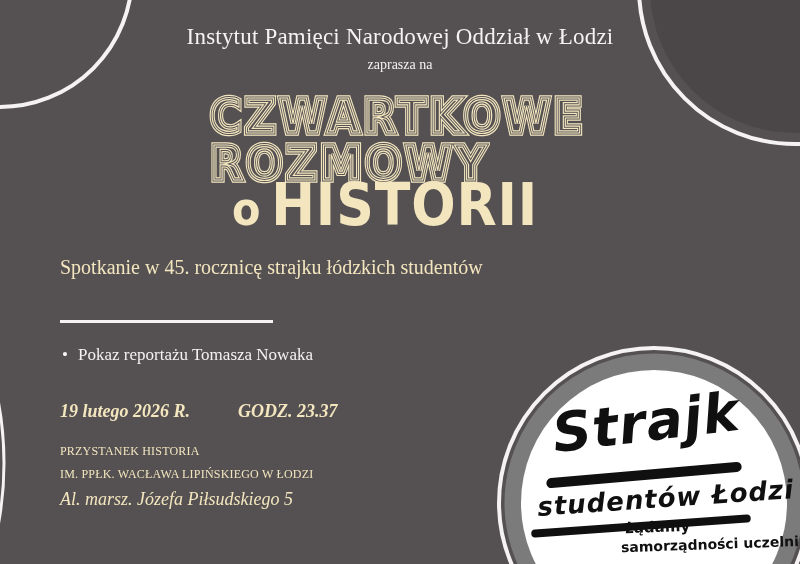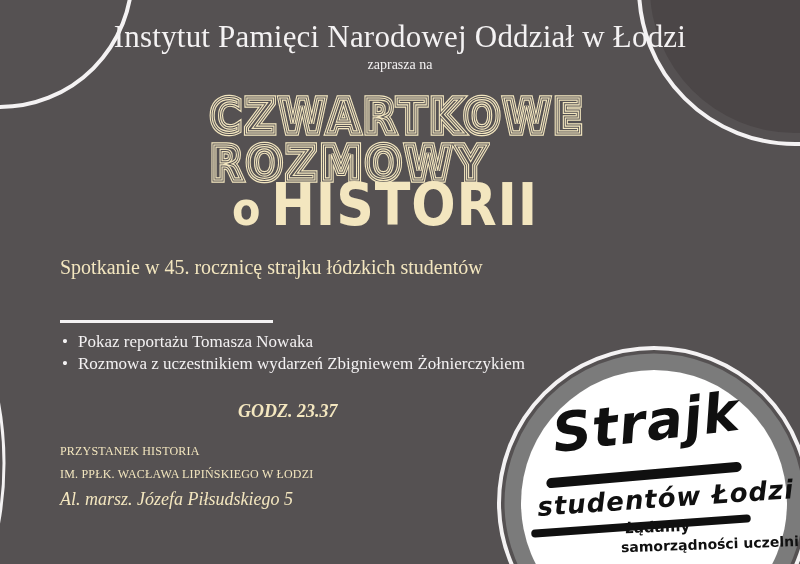--- a/index.html
+++ b/index.html
@@ -19,21 +19,21 @@
   .c-left-arc { stroke-width:3; }
   .c-tr-dark { fill:var(--dark-circle); }
   .c-logo-ring { stroke-width:4; }
   .c-logo-gray { fill:none; stroke:var(--ring-gray); stroke-width:17; }
   .c-logo-disc { fill:#ffffff; }
 
   .abs { position:absolute; }
 
   
   .header { top:22px; left:0; width:800px; text-align:center; color:var(--white); }
-  .header .org { font-size:31px; line-height:30px; letter-spacing:0.2px;text-align:center; }
+  .header .org { font-size:23px; line-height:30px; letter-spacing:0.2px;text-align:center; }
   .header .invite { font-size:14px; line-height:26px; }
 
   
   .title-line {
     left:210px; display:grid; font-family:"DejaVu Sans", sans-serif;
     font-weight:bold; font-size:48px; line-height:48px; letter-spacing:3px;
     transform:scaleX(0.9); transform-origin:left top; white-space:nowrap;
   }
   .title-line > span { grid-area:1/1; color:transparent; }
   .stroke-outer  { -webkit-text-stroke:5.6px var(--cream); }
@@ -50,21 +50,21 @@
     display:flex; align-items:baseline; gap:12px; white-space:nowrap;
     transform:scaleX(0.9); transform-origin:left top;
   }
   .title-solid .small-o { font-size:46px; line-height:58px; }
   .title-solid .big { font-size:58px; line-height:58px; letter-spacing:1px; }
 
   
   .desc { top:256px; left:60px; color:var(--cream); font-size:20px; line-height:23px;font-family:Liberation Serif, serif; }
   .divider { top:320px; left:60px; width:213px; height:3px; background:var(--white); }
   .bullets { top:331px; left:60px; color:var(--white); font-size:17px; line-height:21.5px; list-style:none; }
-  .bullets li { padding-left:18px; position:relative; }
+  .bullets li { padding-left:18px; position:relative;margin-top:13px; }
   .bullets li::before { content:"•"; position:absolute; left:2px; }
   .date-row { top:401px; left:60px; width:400px; color:var(--cream);
               font-style:italic; font-weight:bold; font-size:18px; }
   .date-row .time { position:absolute; left:178px; top:0; }
   .venue { top:440px; left:60px; color:var(--cream); font-size:12px; line-height:23px; letter-spacing:0.2px; }
   .address { top:489px; left:60px; color:var(--cream); font-size:18px;font-style:italic; }
 
   
   .logo-text { color:var(--ink); font-family:"DejaVu Sans", sans-serif; font-weight:bold; white-space:nowrap; }
   .logo-strajk { top:396px; left:552px; font-size:54px; line-height:54px;
@@ -116,24 +116,24 @@
   </div>
 
   <div class="abs desc">
     <div>Spotkanie w 45. rocznicę strajku łódzkich studentów</div>
   </div>
 
   <div class="abs divider"></div>
 
   <ul class="abs bullets">
     <li>Pokaz reportażu Tomasza Nowaka</li>
-    <li>Rozmowa z uczestnikiem wydarzeń Zbigniewem Żołnierczykiem</li>
   </ul>
 
   <div class="abs date-row">
+    <span class="date">19 lutego 2026 R.</span>
     <span class="time abs">GODZ. 23.37</span>
   </div>
 
   <div class="abs venue">
     <div>PRZYSTANEK HISTORIA</div>
     <div>IM. PPŁK. WACŁAWA LIPIŃSKIEGO W ŁODZI</div>
   </div>
 
   <div class="abs address">Al. marsz. Józefa Piłsudskiego 5</div>
 

